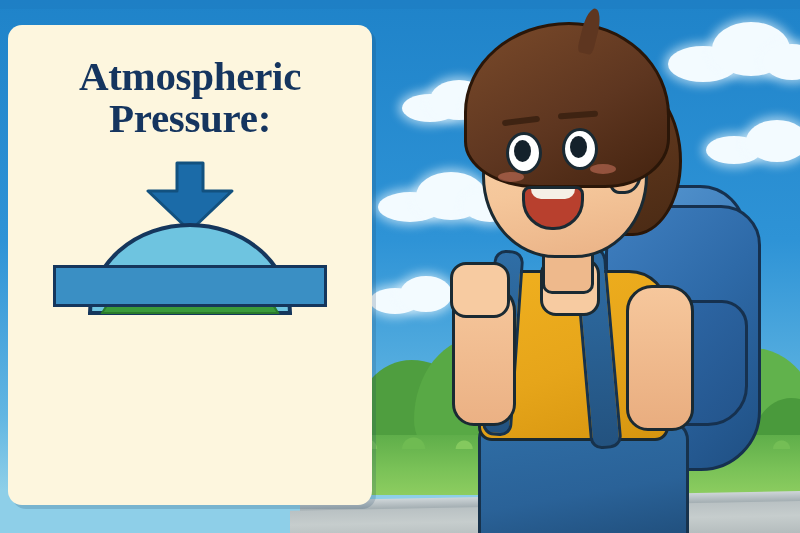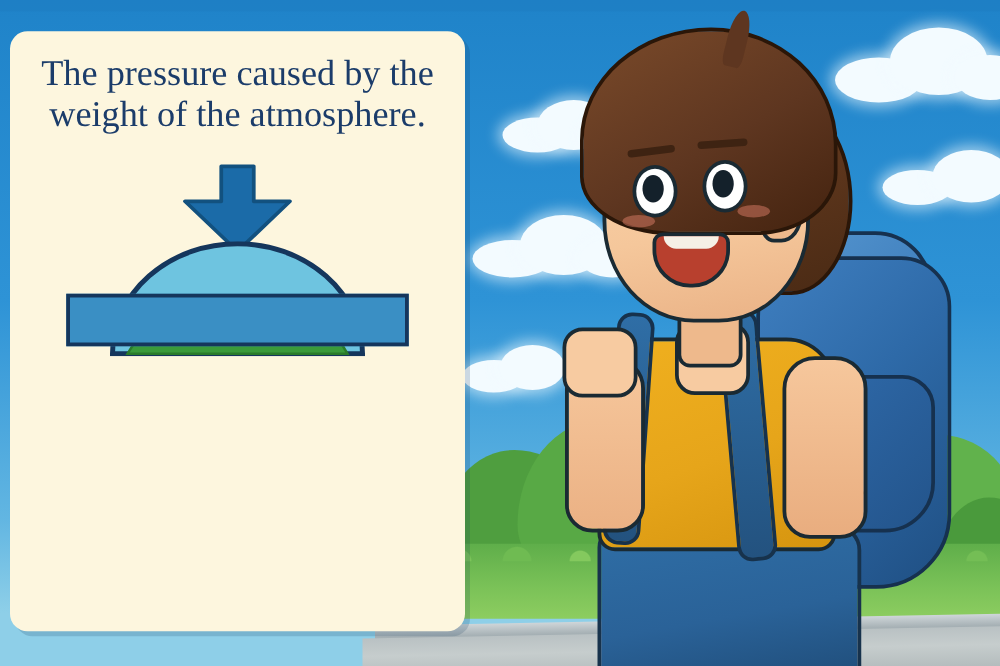--- a/index.html
+++ b/index.html
@@ -281,22 +281,22 @@
     <div class="ch eye r"></div>
     <div class="ch pupil l"></div>
     <div class="ch pupil r"></div>
     <div class="ch blush l"></div>
     <div class="ch blush r"></div>
     <div class="ch mouth"></div>
   </div>
 
   <div id="card">
 
-
-    <div id="card-body">The pressure caused by the weight of the atmosphere.</div>
+    <div id="card-title">Atmospheric Pressure:</div>
+
 
     <div class="figure">
 
       <svg class="arrow" width="92" height="72" viewBox="0 0 92 72">
         <polygon points="33,2 59,2 59,30 88,30 46,70 4,30 33,30" fill="#1b6ba8" stroke="#12517f" stroke-width="3" stroke-linejoin="round"></polygon>
       </svg>
 
       <svg class="dome-wrap" width="212" height="92" viewBox="0 0 212 92">
         <path d="M6 90 A100 88 0 0 1 206 90 Z" fill="#6ec4e0" stroke="#15365c" stroke-width="4"></path>
         <path d="M18 90

